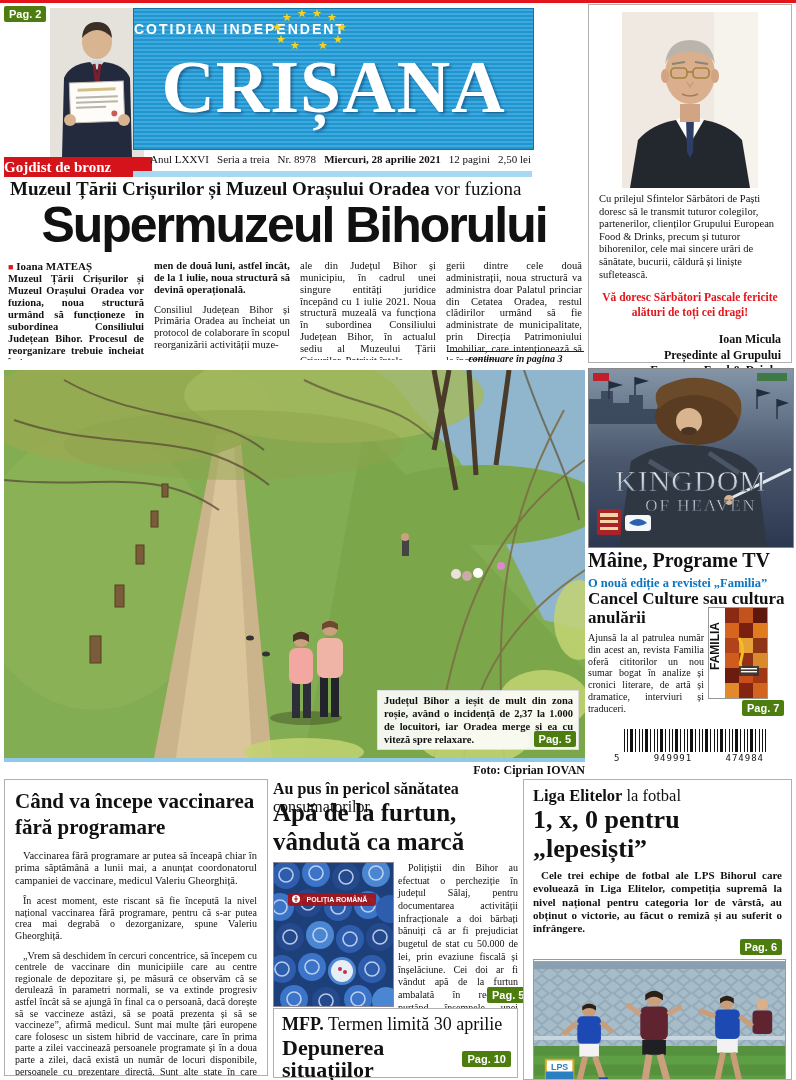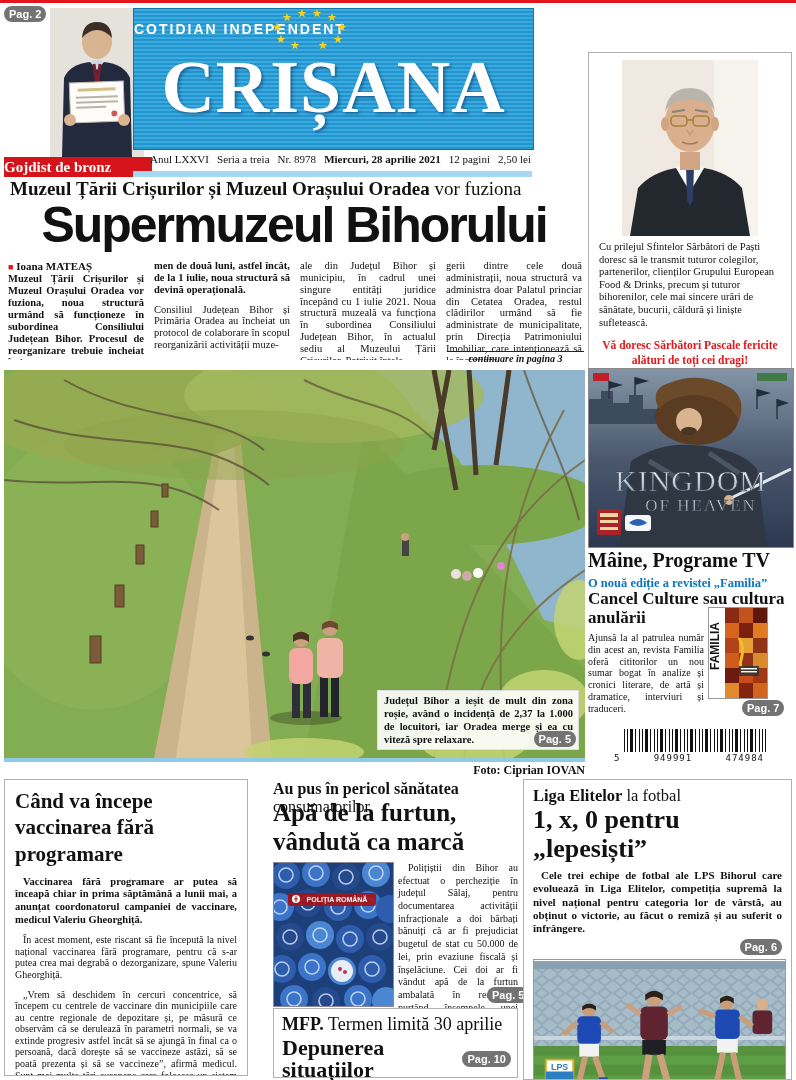--- a/index.html
+++ b/index.html
@@ -1,21 +1,21 @@
 <!DOCTYPE html>
 <html><head>
 <meta charset="utf-8">
 <style>
   html,body{margin:0;padding:0;background:#d8d8d8;}
   #page{position:relative;width:796px;height:1080px;margin:0 auto;background:#fff;
         font-family:"Liberation Serif",serif;color:#111;overflow:hidden;}
   .abs{position:absolute;}
-  .pbadge{background:#737373;color:#fff;font-family:"Liberation Sans",sans-serif;
+  .pbadge{background:#4d7c0f;color:#fff;font-family:"Liberation Sans",sans-serif;
           font-weight:bold;font-size:11px;line-height:14px;padding:1px 5px;
-          display:inline-block;border-radius:8px;white-space:nowrap;}
+          display:inline-block;border-radius:2px;white-space:nowrap;}
   .box{border:1px solid #b0b0b0;background:#fff;box-sizing:border-box;}
   
   #masthead{left:133px;top:8px;width:399px;height:140px;
             background:repeating-linear-gradient(0deg,#1f96d0 0 2px,#3fa8dc 2px 4px);
             border:1px solid #0d76ac;}
   #tagline{width:100%;top:12px;text-align:left;color:#fff;
            font-family:"Liberation Sans",sans-serif;font-weight:bold;
            font-size:14px;letter-spacing:2px;}
   #paper-title{width:100%;top:26px;text-align:center;color:#fff;font-weight:bold;
                font-size:74px;line-height:104px;letter-spacing:1px;
@@ -43,21 +43,21 @@
   #main-photo{left:4px;top:370px;width:581px;height:388px;
               border-bottom:4px solid #8ecae8;overflow:hidden;}
   #photo-caption{position:absolute;right:6px;bottom:8px;width:202px;
                  background:rgba(255,255,255,.9);border:1px solid #ddd;
                  padding:3px 5px 3px 6px;font-size:10.5px;font-weight:bold;
                  line-height:1.25;text-align:justify;box-sizing:border-box;}
   #photo-caption .pbadge{position:absolute;right:2px;bottom:2px;}
   #photo-credit{left:4px;top:763px;width:581px;text-align:right;
                 font-weight:bold;font-size:12px;}
   
-  #greeting-box{left:588px;top:4px;width:204px;height:359px;padding:7px 10px;margin-top:48px;}
+  #greeting-box{left:588px;top:4px;width:204px;height:359px;padding:7px 10px;}
   #greeting-box .gbody{font-size:10.5px;line-height:1.2;margin-top:5px;}
   .wish{color:#e3151b;font-weight:bold;font-size:11.5px;text-align:center;line-height:1.3;}
   #wish-wrap{margin-top:9px;}
   #signature{margin-top:12px;text-align:right;font-weight:bold;font-size:12px;line-height:1.3;}
   #poster{left:588px;top:368px;width:204px;height:178px;border:1px solid #888;}
   #tv-headline{left:588px;top:549px;width:204px;font-size:20px;font-weight:bold;}
   #familia-kicker{left:588px;top:576px;width:204px;font-size:12.5px;font-weight:bold;
                   color:#0a74c0;}
   #familia-headline{left:588px;top:590px;width:204px;font-size:17px;font-weight:bold;
                     line-height:1.1;}
@@ -66,23 +66,23 @@
   #familia-cover{left:708px;top:607px;width:58px;height:90px;border:1px solid #999;}
   #familia-badge{left:742px;top:700px;}
   #barcode{left:614px;top:729px;width:152px;}
   #barcode .bars{height:23px;margin-left:10px;
      background:repeating-linear-gradient(90deg,#111 0 1.5px,#fff 1.5px 3px,#111 3px 4px,
      #fff 4px 6px,#111 6px 9px,#fff 9px 11px,#111 11px 12px,#fff 12px 15px);}
   #barcode .digits{display:flex;justify-content:space-between;width:150px;
      font-family:"DejaVu Sans Mono",monospace;font-size:9px;margin-top:1px;
      letter-spacing:1px;}
   
-  #vaccine-box{left:4px;top:779px;width:244px;height:297px;padding:8px 10px;overflow:hidden;}
+  #vaccine-box{left:4px;top:779px;width:264px;height:297px;padding:8px 10px;overflow:hidden;}
   #vaccine-headline{font-size:21px;font-weight:bold;line-height:1.25;}
-  #vaccine-lead{font-size:10.5px;font-weight:bold;line-height:1.2;margin-top:9px;
+  #vaccine-lead{font-size:10.5px;font-weight:normal;line-height:1.2;margin-top:9px;
                 text-align:justify;text-indent:8px;}
   .vpara{font-size:10px;line-height:1.16;text-align:justify;text-indent:8px;margin-top:8px;}
   
   #water-kicker{left:273px;top:780px;width:245px;font-size:16px;}
   #water-headline{left:273px;top:799px;width:245px;font-size:25px;font-weight:bold;
                   line-height:1.15;}
   #caps-photo{left:273px;top:862px;width:119px;height:143px;border:1px solid #889;}
   #water-body{left:398px;top:862px;width:120px;font-size:10px;line-height:1.27;
               text-align:justify;text-indent:10px;}
   #water-badge{left:487px;top:987px;}

